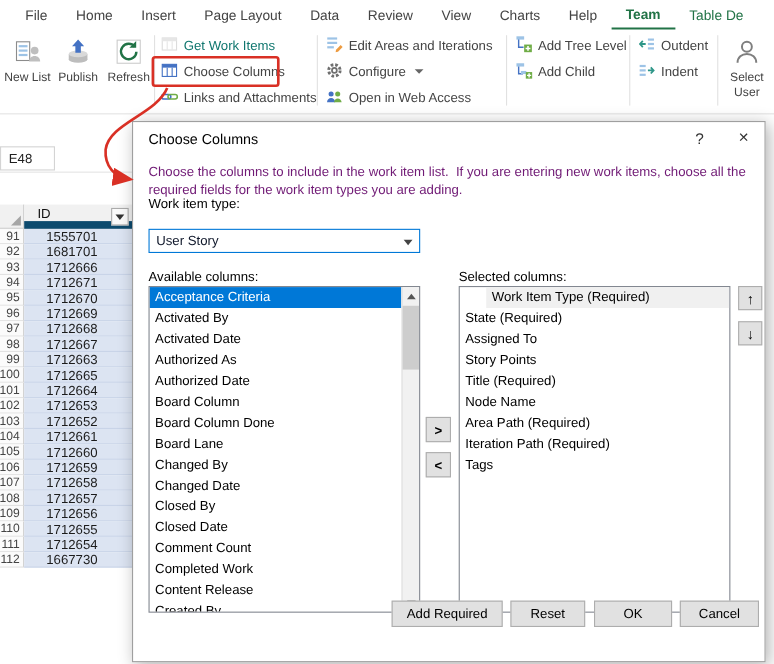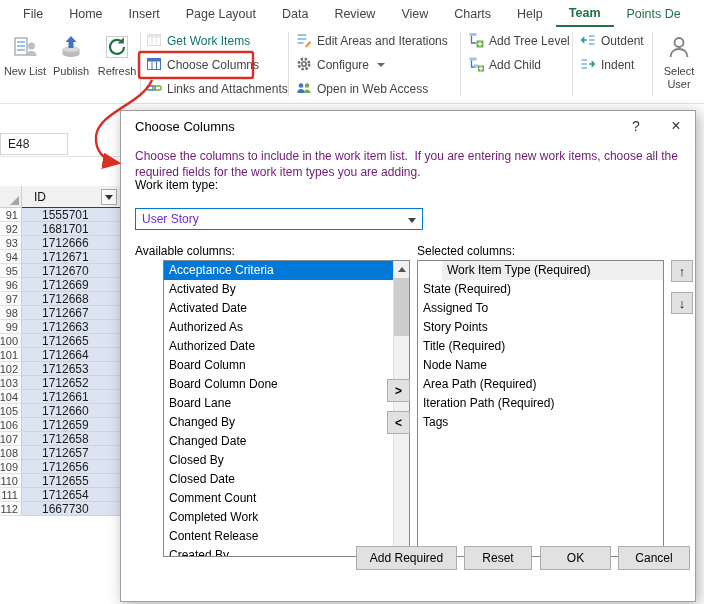--- a/index.html
+++ b/index.html
@@ -17,50 +17,50 @@
   .bigbtn { position:absolute; top:2px; height:72px; width:46px; display:flex; flex-direction:column; align-items:center; font-size:11px; color:#444; text-align:center; line-height:13px; }
   .bigbtn .bicon { height:32px; display:flex; align-items:center; justify-content:center; margin:2px 0 2px; }
   .vsep { position:absolute; top:5px; bottom:7px; width:1px; background:#e1e1e1; }
   .smallcol { position:absolute; top:3px; display:flex; flex-direction:column; gap:2px; }
   .smallbtn { height:22px; display:flex; align-items:center; gap:5px; font-size:12px; color:#444; white-space:nowrap; padding:0 4px; }
   .smallbtn.disabled { color:#0f766e; }
   .smallbtn.disabled svg { opacity:.45; }
   .chev { width:0; height:0; border-left:4px solid transparent; border-right:4px solid transparent; border-top:4px solid #666; margin-left:3px; }
 
   
-  .namebox { position:absolute; top:133px; left:0; width:68px; height:22px; border:1px solid #d4d4d4; font-size:12px; display:flex; align-items:center; padding-left:7px; color:#1f1f1f; background:#fff; }
+  .namebox { position:absolute; top:133px; left:0; width:50px; height:22px; border:1px solid #d4d4d4; font-size:12px; display:flex; align-items:center; padding-left:7px; color:#1f1f1f; background:#fff; }
   .fbarline { position:absolute; top:156px; left:0; width:120px; height:1px; background:#e4e4e4; }
 
   
   .grid { position:absolute; top:186px; left:0; }
   .ghead { display:flex; }
   .corner { width:22px; height:22px; background:#f1f1f1; border-right:1px solid #cfcfcf; border-bottom:1px solid #cfcfcf; position:relative; }
   .corner .tri { position:absolute; right:2px; bottom:2px; width:0; height:0; border-left:9px solid transparent; border-bottom:9px solid #a6a6a6; }
-  .hcell { width:100px; height:22px; background:#f1f1f1; border-bottom:1px solid #0c4a6e; display:flex; align-items:center; padding-left:12px; font-size:12px; color:#111; position:relative; }
+  .hcell { width:100px; height:22px; background:#f1f1f1; border-bottom:7px solid #0c4a6e; display:flex; align-items:center; padding-left:12px; font-size:12px; color:#111; position:relative; }
   .filter { position:absolute; right:5px; top:3px; width:16px; height:16px; background:#fafafa; border:1px solid #ababab; display:flex; align-items:center; justify-content:center; }
   .ftri { width:0; height:0; border-left:4px solid transparent; border-right:4px solid transparent; border-top:5px solid #333; }
   .grow { display:flex; height:14px; }
   .rnum { width:22px; background:#fbfbfb; border-right:1px solid #cfcfcf; border-bottom:1px solid #e2e2e2; font-size:11px; color:#444; display:flex; align-items:center; justify-content:flex-end; padding-right:3px; }
   .rid { width:100px; background:#dce4f2; border-bottom:1px solid #c9d4e8; font-size:12px; color:#1c1c1c; display:flex; align-items:center; padding-left:20px; }
 
   
   .dialog { position:absolute; left:120px; top:110px; width:576px; height:492px; background:#fff; border:1px solid #9f9f9f; box-shadow:3px 3px 14px rgba(0,0,0,.30); z-index:40; font-size:12px; }
   .ttext { position:absolute; left:14px; top:8px; font-size:13px; color:#000; }
   .dbtn { position:absolute; top:0; width:34px; height:30px; display:flex; align-items:center; justify-content:center; color:#333; font-size:14px; }
   .dhelp { right:42px; }
   .dclose { right:2px; font-size:16px; }
   .ddesc { position:absolute; left:14px; top:37px; width:552px; line-height:16px; color:#701a75; white-space:pre-wrap; }
   .dlabel { position:absolute; color:#000; }
   .lbl-wit { left:14px; top:67px; }
   .lbl-avail { left:14px; top:133px; }
   .lbl-sel { left:296px; top:133px; }
-  .combo { position:absolute; left:14px; top:97px; width:288px; height:22px; border:1px solid #0078d7; background:#fff; display:flex; align-items:center; padding-left:6px; color:#6d28d9; }
+  .combo { position:absolute; left:14px; top:97px; width:247px; height:22px; border:1px solid #0078d7; background:#fff; display:flex; align-items:center; padding-left:6px; color:#0f172a; }
   .carr { position:absolute; right:6px; top:9px; width:0; height:0; border-left:4px solid transparent; border-right:4px solid transparent; border-top:5px solid #444; }
   .listbox { position:absolute; top:149px; width:247px; height:297px; border:1px solid #828790; background:#fff; overflow:hidden; }
-  .avail { left:14px;margin-left:28px; }
+  .avail { left:14px; }
   .sel { left:296px; }
   .litems { position:absolute; left:0; top:0; right:16px; bottom:0; overflow:hidden; }
   .sel .litems { right:0; }
   .li { height:19px; line-height:19px; padding-left:5px; white-space:nowrap; color:#000; }
   .avail .litems div:nth-of-type(1) { background:#0078d7; color:#fff; }
   .sel .litems div:nth-of-type(1) { background:#f0f0f0;margin-left:24px; }
   .vscroll { position:absolute; top:0; right:0; width:16px; bottom:0; background:#f1f1f1; border-left:1px solid #dedede; }
   .sarrow { position:absolute; left:0; width:16px; height:16px; display:flex; align-items:center; justify-content:center; }
   .sarrow.sup { top:0; }
   .sarrow.sdown { bottom:0; }
@@ -90,21 +90,21 @@
   <div class="tab">File</div>
   <div class="tab">Home</div>
   <div class="tab">Insert</div>
   <div class="tab">Page Layout</div>
   <div class="tab">Data</div>
   <div class="tab">Review</div>
   <div class="tab">View</div>
   <div class="tab">Charts</div>
   <div class="tab">Help</div>
   <div class="tab active">Team</div>
-  <div class="tab ctx">Points De</div>
+  <div class="tab ctx">Table De</div>
 </div>
 
 <div class="ribbon">
 
   <div class="bigbtn" style="left:2px">
     <div class="bicon">
       <svg width="26" height="26" viewBox="0 0 26 26">
           <rect x="3" y="4" width="12" height="17" fill="#fff" stroke="#8c8c8c"></rect>
           <rect x="5" y="7" width="8" height="2" fill="#9dc3e6"></rect>
           <rect x="5" y="11" width="8" height="2" fill="#9dc3e6"></rect>

